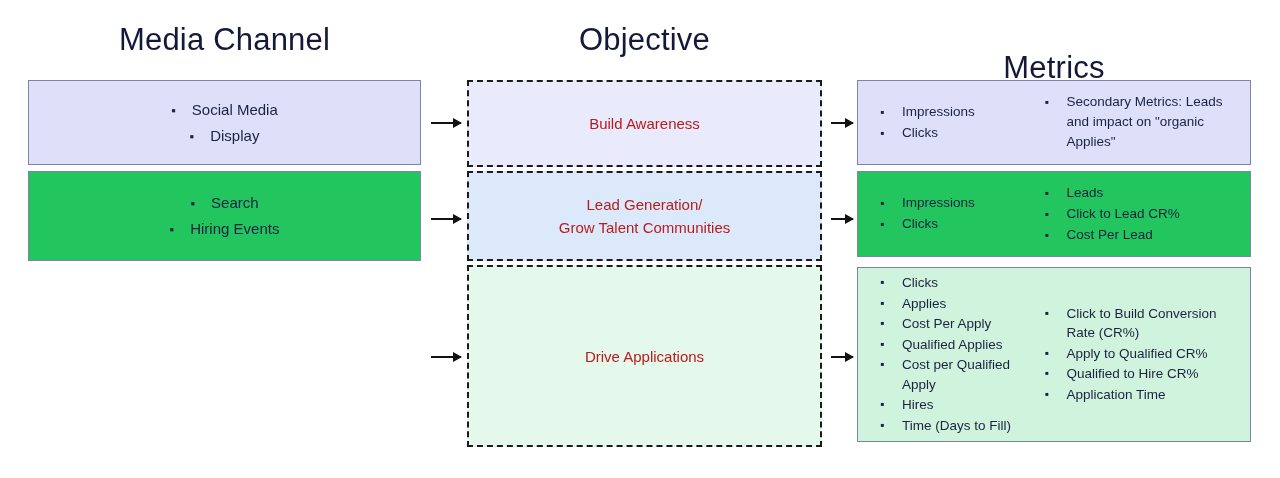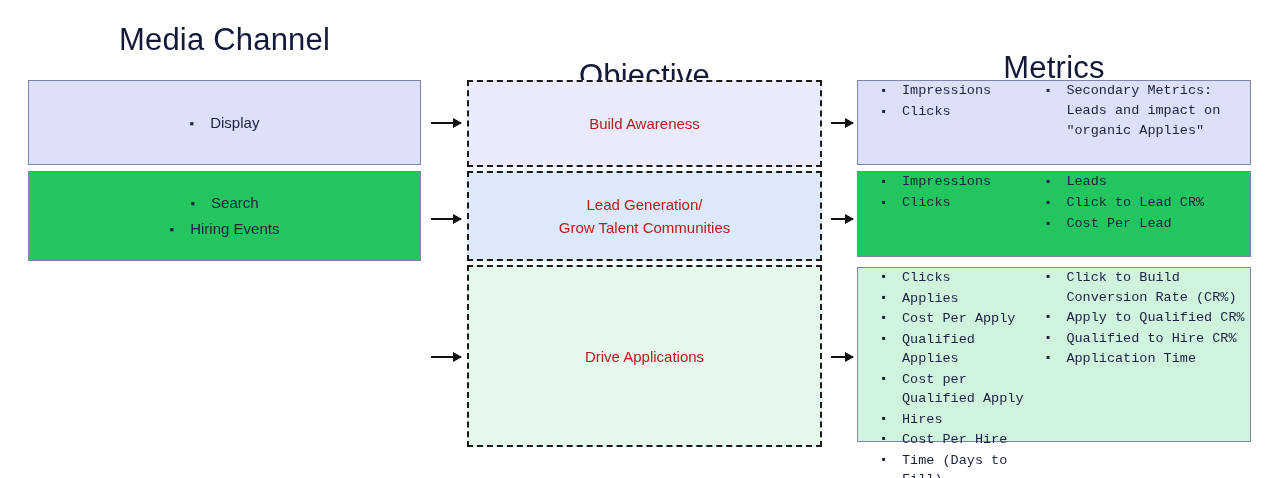--- a/index.html
+++ b/index.html
@@ -18,21 +18,21 @@
     position:absolute;
     text-align:center;
     font-size:31px;
     font-weight:400;
     letter-spacing:0.2px;
     color:#14193a;
     line-height:40px;
     white-space:nowrap;
   }
   #title-media{left:28px;  top:20px; width:393px;}
-  #title-objective{left:467px;top:20px; width:355px;margin-top:36px;}
+  #title-objective{left:467px;top:20px; width:355px;}
   #title-metrics{left:857px;top:20px; width:394px;margin-top:28px;}
 
   
   .box{
     position:absolute;
     box-sizing:border-box;
     display:flex;
     align-items:center;
     justify-content:center;
   }
@@ -85,22 +85,21 @@
   
   #mt-1{left:857px;top:80px;width:394px;height:85px;}
   #mt-2{left:857px;top:171px;width:394px;height:86px;}
   #mt-3{left:857px;top:267px;width:394px;height:175px;}
 
   .metric-wrap{
     display:flex;
     width:100%;
     height:100%;
     box-sizing:border-box;
-    align-items:flex-start;
-    font-family:Liberation Mono, monospace;
+    align-items:center;
   }
   .metric-col{
     box-sizing:border-box;
     padding:0 4px;
   }
   .metric-col.left{width:45%;padding-left:22px;}
   .metric-col.right{width:55%;padding-left:10px;}
 
   .m-list{
     list-style:none;
@@ -145,20 +144,21 @@
 <body>
 
 <div class="canvas">
 
   <div class="col-title" id="title-media">Media Channel</div>
   <div class="col-title" id="title-objective">Objective</div>
   <div class="col-title" id="title-metrics">Metrics</div>
 
   <div class="box solid c-lavender" id="mc-1">
     <ul class="center-list">
+      <li>Social Media</li>
       <li>Display</li>
     </ul>
   </div>
 
   <div class="box solid c-blue" id="mc-2">
     <ul class="center-list">
       <li>Search</li>
       <li>Hiring Events</li>
     </ul>
   </div>
@@ -216,21 +216,20 @@
   <div class="box solid c-green" id="mt-3">
     <div class="metric-wrap">
       <div class="metric-col left">
         <ul class="m-list tight">
           <li>Clicks</li>
           <li>Applies</li>
           <li>Cost Per Apply</li>
           <li>Qualified Applies</li>
           <li>Cost per Qualified Apply</li>
           <li>Hires</li>
-          <li>Cost Per Hire</li>
           <li>Time (Days to Fill)</li>
         </ul>
       </div>
       <div class="metric-col right">
         <ul class="m-list tight">
           <li>Click to Build Conversion Rate (CR%)</li>
           <li>Apply to Qualified CR%</li>
           <li>Qualified to Hire CR%</li>
           <li>Application Time</li>
         </ul>

